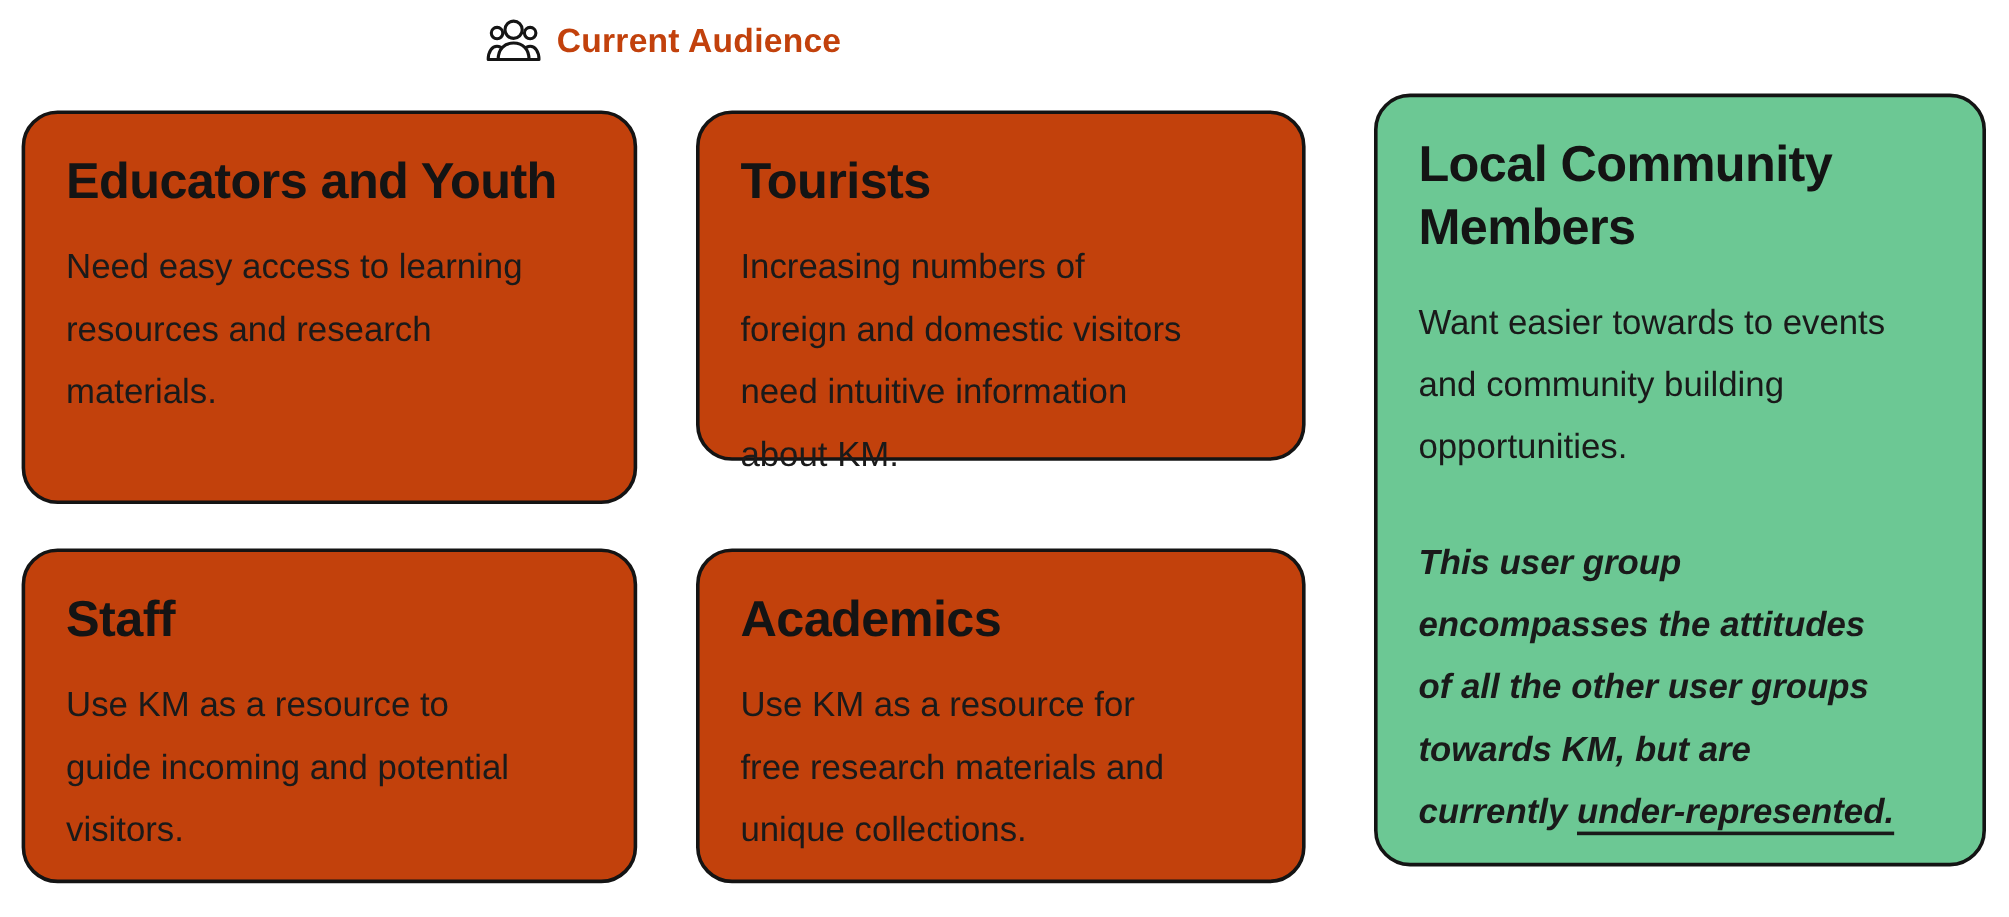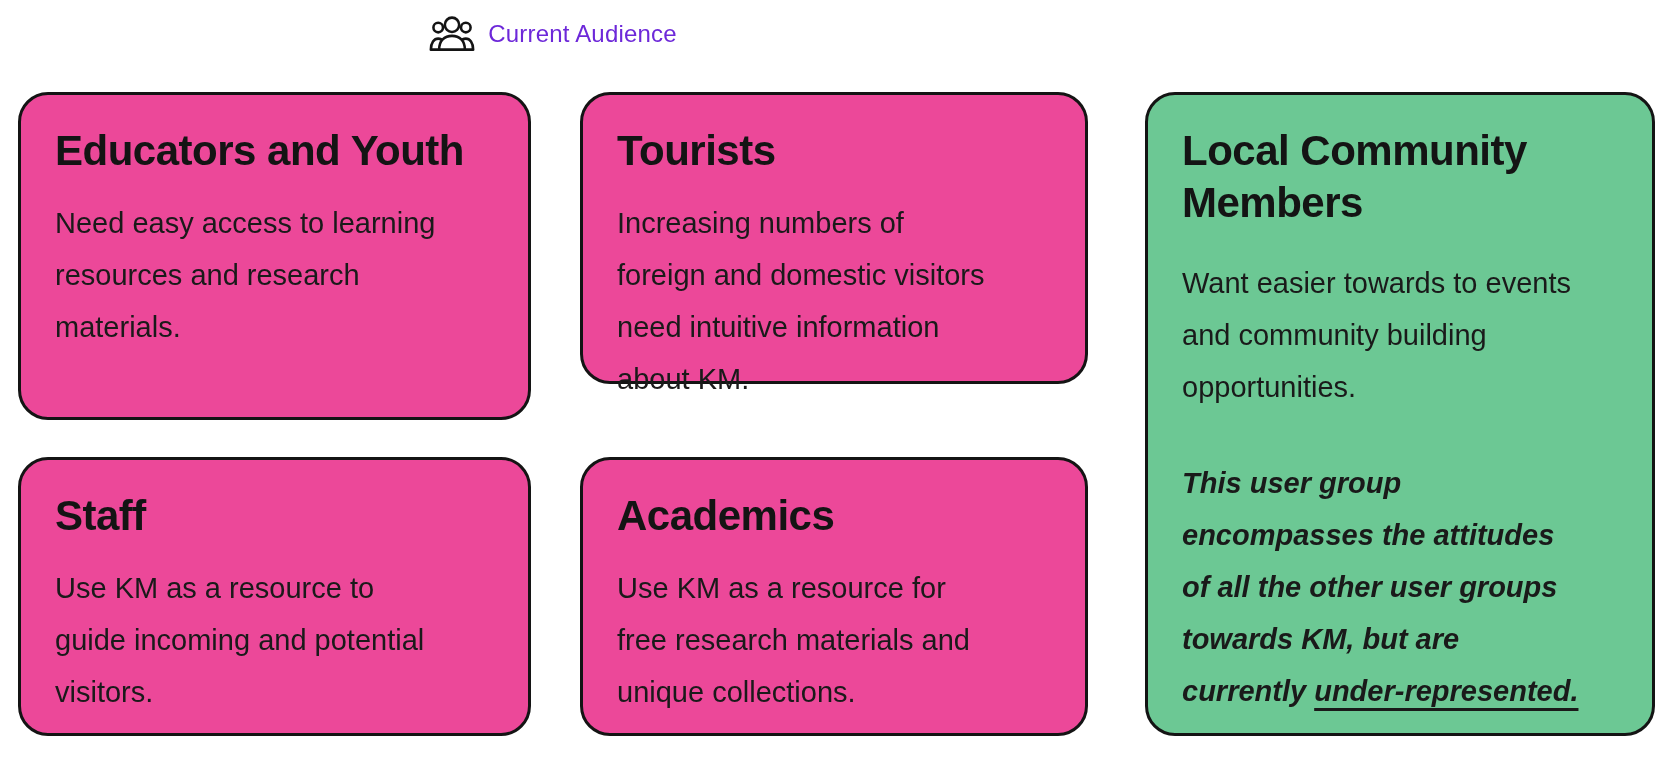--- a/index.html
+++ b/index.html
@@ -12,32 +12,32 @@
     overflow:hidden;
   }
 
   
   .legend {
     position:absolute; top:14px;
     display:flex; align-items:center; justify-content:center;
     gap:13px;
   }
   .legend .legend-label {
-    font-size:24px; font-weight:normal; color:#6d28d9;
+    font-size:28px; font-weight:bold; color:#c2410c;
     letter-spacing:0.2px;
   }
   #legend-current { left:18px;  width:1070px; }
   #legend-opportunity { left:1145px; width:510px; }
   .legend svg { display:block; }
 
   
   .card {
     position:absolute;
     box-sizing:border-box;
-    background:#ec4899;
+    background:#c2410c;
     border:3px solid #141414;
     border-radius:30px;
     padding:30px 34px 24px 34px;
   }
   .card h2 {
     margin:0 0 20px 0;
     font-size:42px;
     line-height:52px;
     font-weight:bold;
     letter-spacing:-0.5px;
@@ -48,21 +48,21 @@
     font-size:29px;
     line-height:52px;
     color:#1a1a1a;
   }
   .card p + p { margin-top:44px;font-style:italic; }
 
   #card-educators { left:18px;  top:92px;  width:513px; height:328px; }
   #card-tourists  { left:580px; top:92px;  width:508px; height:292px; }
   #card-staff     { left:18px;  top:457px; width:513px; height:279px; }
   #card-academics { left:580px; top:457px; width:508px; height:279px; }
-  #card-local     { left:1145px; top:92px; width:510px; height:644px; background:#6CC894; }
+  #card-local     { left:1145px; top:78px; width:510px; height:644px; background:#6CC894; }
 
   
   #card-educators p { max-width:420px; }
   #card-tourists  p { max-width:372px; }
   #card-staff     p { max-width:390px; }
   #card-academics p { max-width:380px; }
   #card-local     p { max-width:400px; }
   #card-local h2  { margin-bottom:28px; }
 
   .emphasis { font-weight:bold; color:#141414; }

